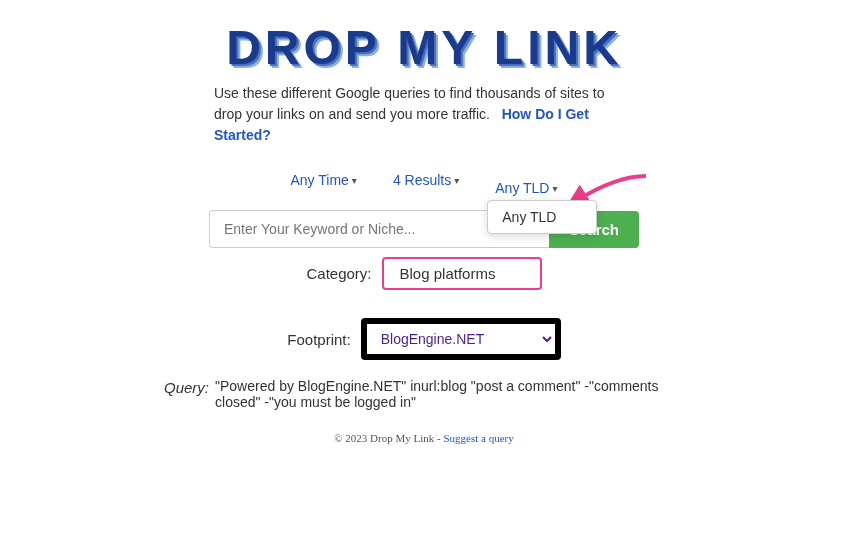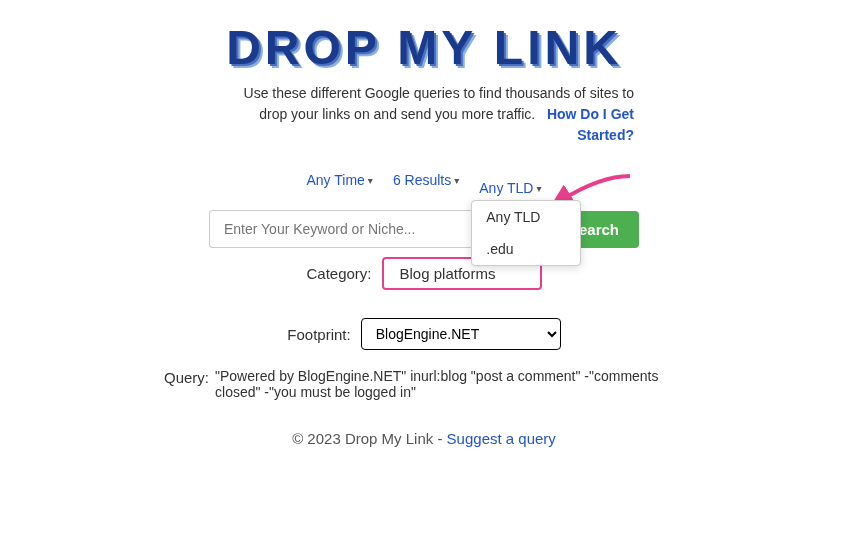--- a/index.html
+++ b/index.html
@@ -25,36 +25,36 @@
       font-size: 48px;
       font-weight: 900;
       font-family: 'Arial Black', Arial, sans-serif;
       color: #1a3a8c;
       letter-spacing: 4px;
       text-transform: uppercase;
       text-shadow: 2px 2px 0px #4a6fc0, 4px 4px 0px #8ab0e0;
       margin-bottom: 8px;
     }
     .tagline {
-      text-align: right;
+      text-align: left;
       color: #333;
       font-size: 14px;
       max-width: 420px;
       margin-bottom: 14px;
       line-height: 1.5;
     }
     .tagline .how-to {
       color: #2255cc;
       font-weight: bold;
       cursor: pointer;
     }
     .toolbar {
       display: flex;
       align-items: center;
-      gap: 4px;
+      gap: 20px;
       margin-bottom: 10px;
       position: relative;
     }
     .dropdown-btn {
       background: none;
       border: none;
       color: #2255cc;
       font-size: 14px;
       cursor: pointer;
       padding: 4px 8px;
@@ -143,53 +143,55 @@
       gap: 10px;
       margin-bottom: 18px;
     }
     .footprint-label {
       font-size: 15px;
       color: #333;
     }
     .footprint-select {
       padding: 6px 30px 6px 10px;
       font-size: 14px;
-      border: 1px solid #000000;
+      border: 6px solid #000000;
       border-radius: 4px;
       background: #fff;
-      color: #000000;
+      color: #4c1d95;
       min-width: 200px;
       appearance: auto;
     }
     .query-section {
       text-align: center;
       margin-bottom: 20px;
     }
     .query-row {
       display: flex;
       align-items: flex-start;
       gap: 6px;
       max-width: 520px;
     }
     .query-label {
       font-size: 15px;
       color: #333;
       font-weight: normal;
       white-space: nowrap;
       padding-top: 1px;
+      font-style: italic;
     }
     .query-text {
       font-size: 14px;
       color: #333;
       text-align: left;
     }
     .footer {
-      font-size: 15px;
+      font-size: 11px;
       color: #555;
-      margin-top: 10px;
+      margin-top: 2px;
+      font-family: Liberation Serif, serif;
     }
     .footer .suggest-link {
       color: #2255cc;
       cursor: pointer;
     }
 
     
     .pink-arrow {
       position: absolute;
       right: -90px;
@@ -210,33 +212,32 @@
     <span class="how-to">How Do I Get Started?</span>
   </p>
 
   <div class="toolbar">
     <button class="dropdown-btn">
       <span>Any Time</span>
       <span class="arrow-down">▾</span>
     </button>
 
     <button class="dropdown-btn">
-      <span>6 Results</span>
+      <span>4 Results</span>
       <span class="arrow-down">▾</span>
     </button>
 
     <div class="tld-dropdown-container">
       <button class="dropdown-btn">
         <span>Any TLD</span>
         <span class="arrow-down">▾</span>
       </button>
 
       <div class="tld-menu">
         <div class="tld-menu-item active">Any TLD</div>
-        <div class="tld-menu-item">.edu</div>
       </div>
 
       <svg class="pink-arrow" width="90" height="60" viewBox="0 0 90 60">
         <defs>
           <marker id="arrowhead" markerWidth="6" markerHeight="6" refX="3" refY="3" orient="auto">
             <polygon points="0 0, 6 3, 0 6" fill="#e83e8c"></polygon>
           </marker>
         </defs>
         <path d="M 80 10 Q 50 10 10 35" stroke="#e83e8c" stroke-width="4" fill="none" marker-end="url(#arrowhead)"></path>
       </svg>

